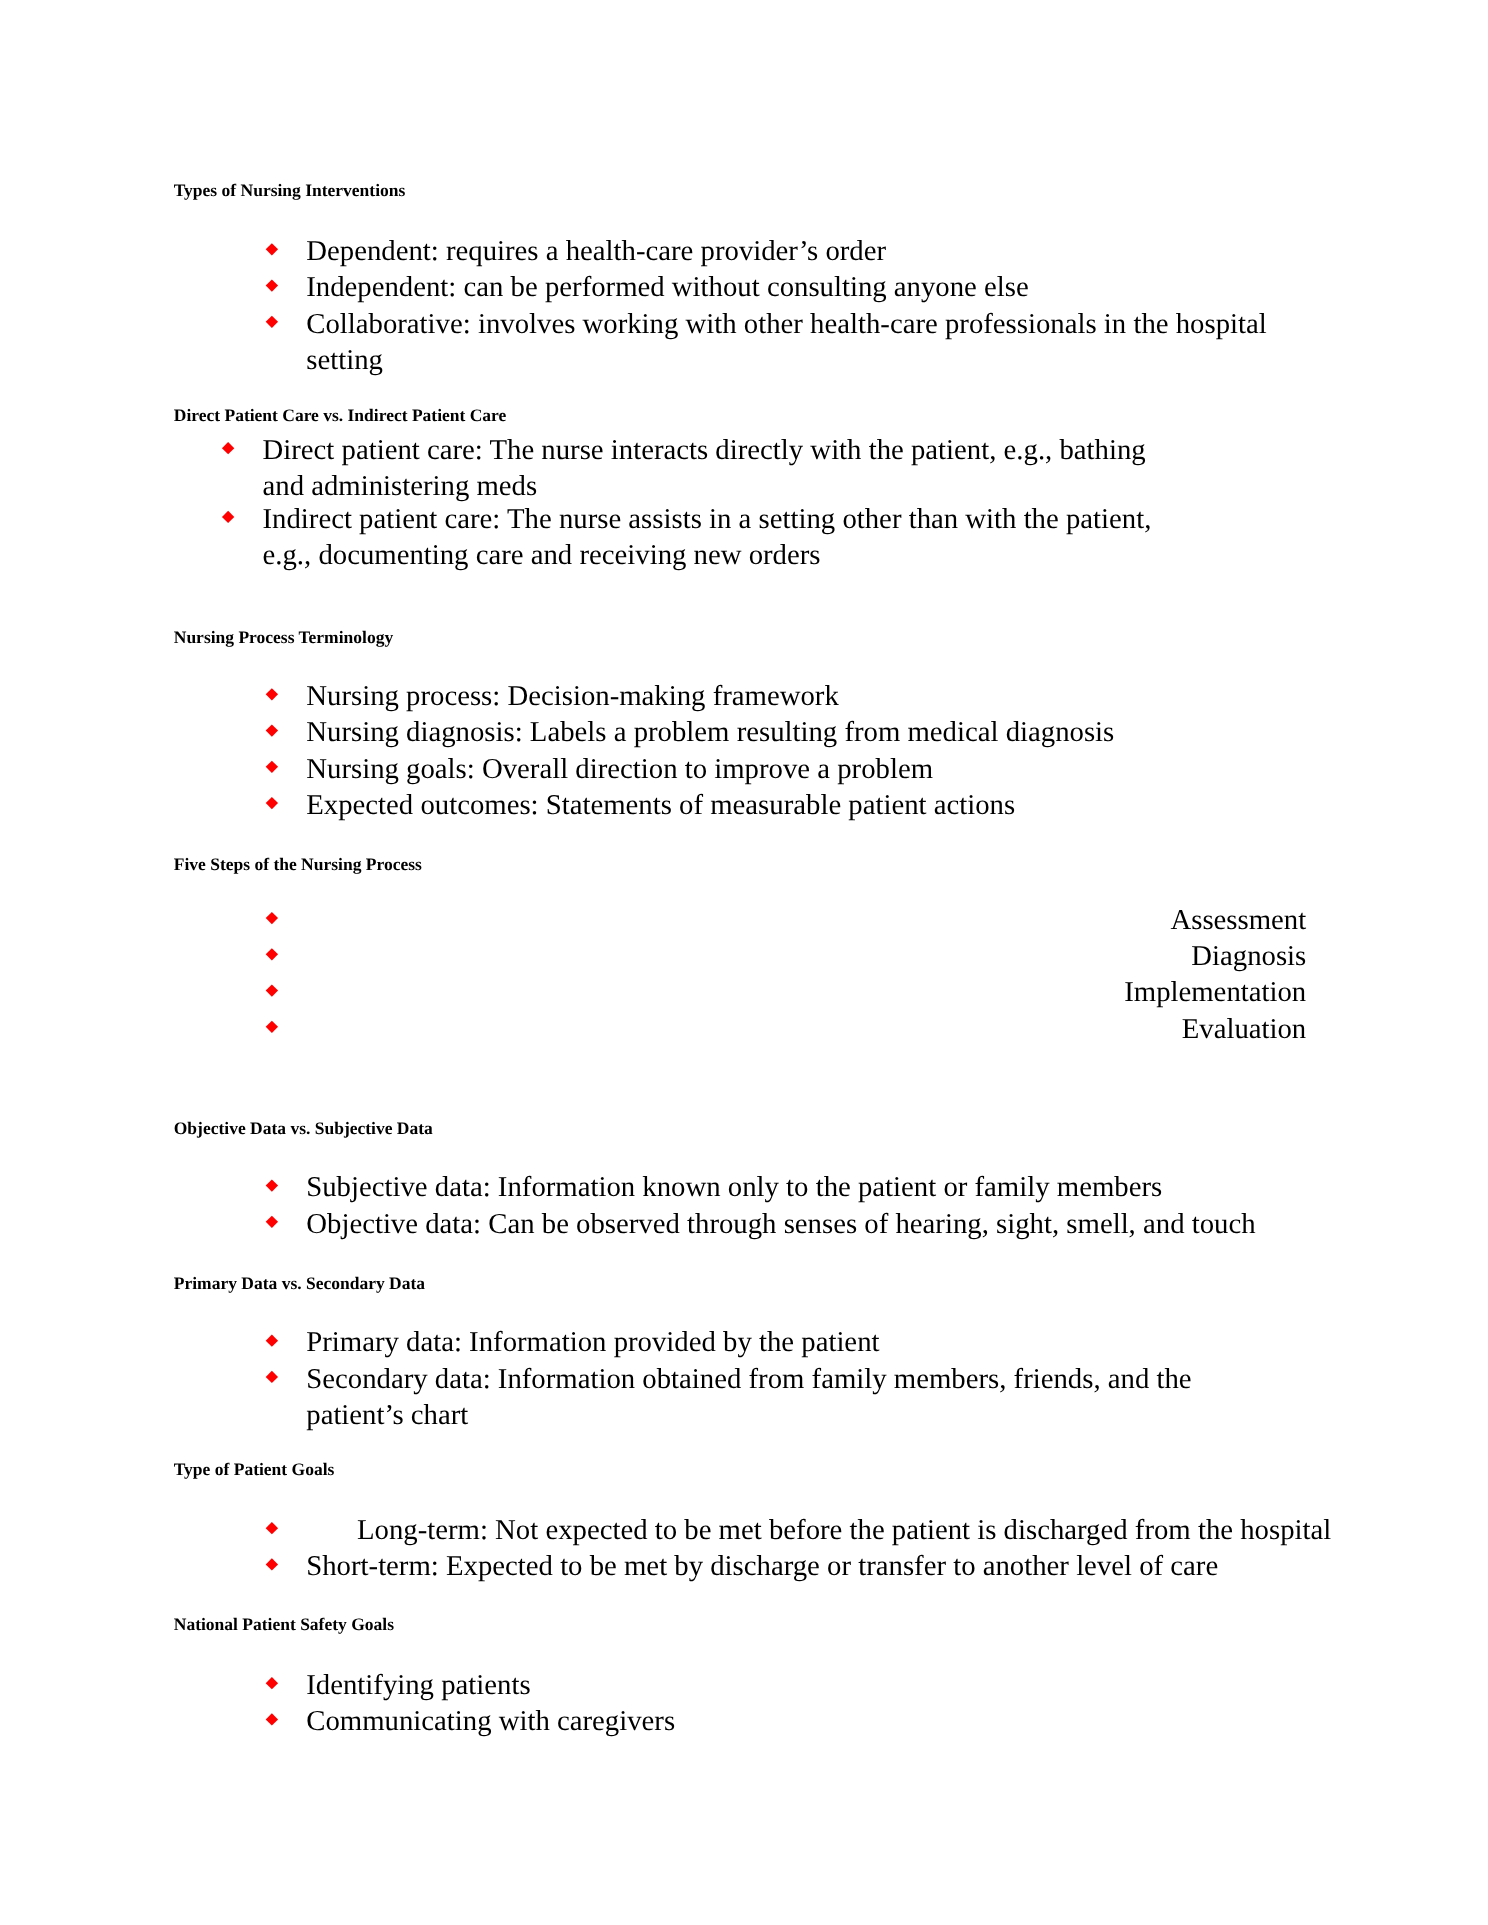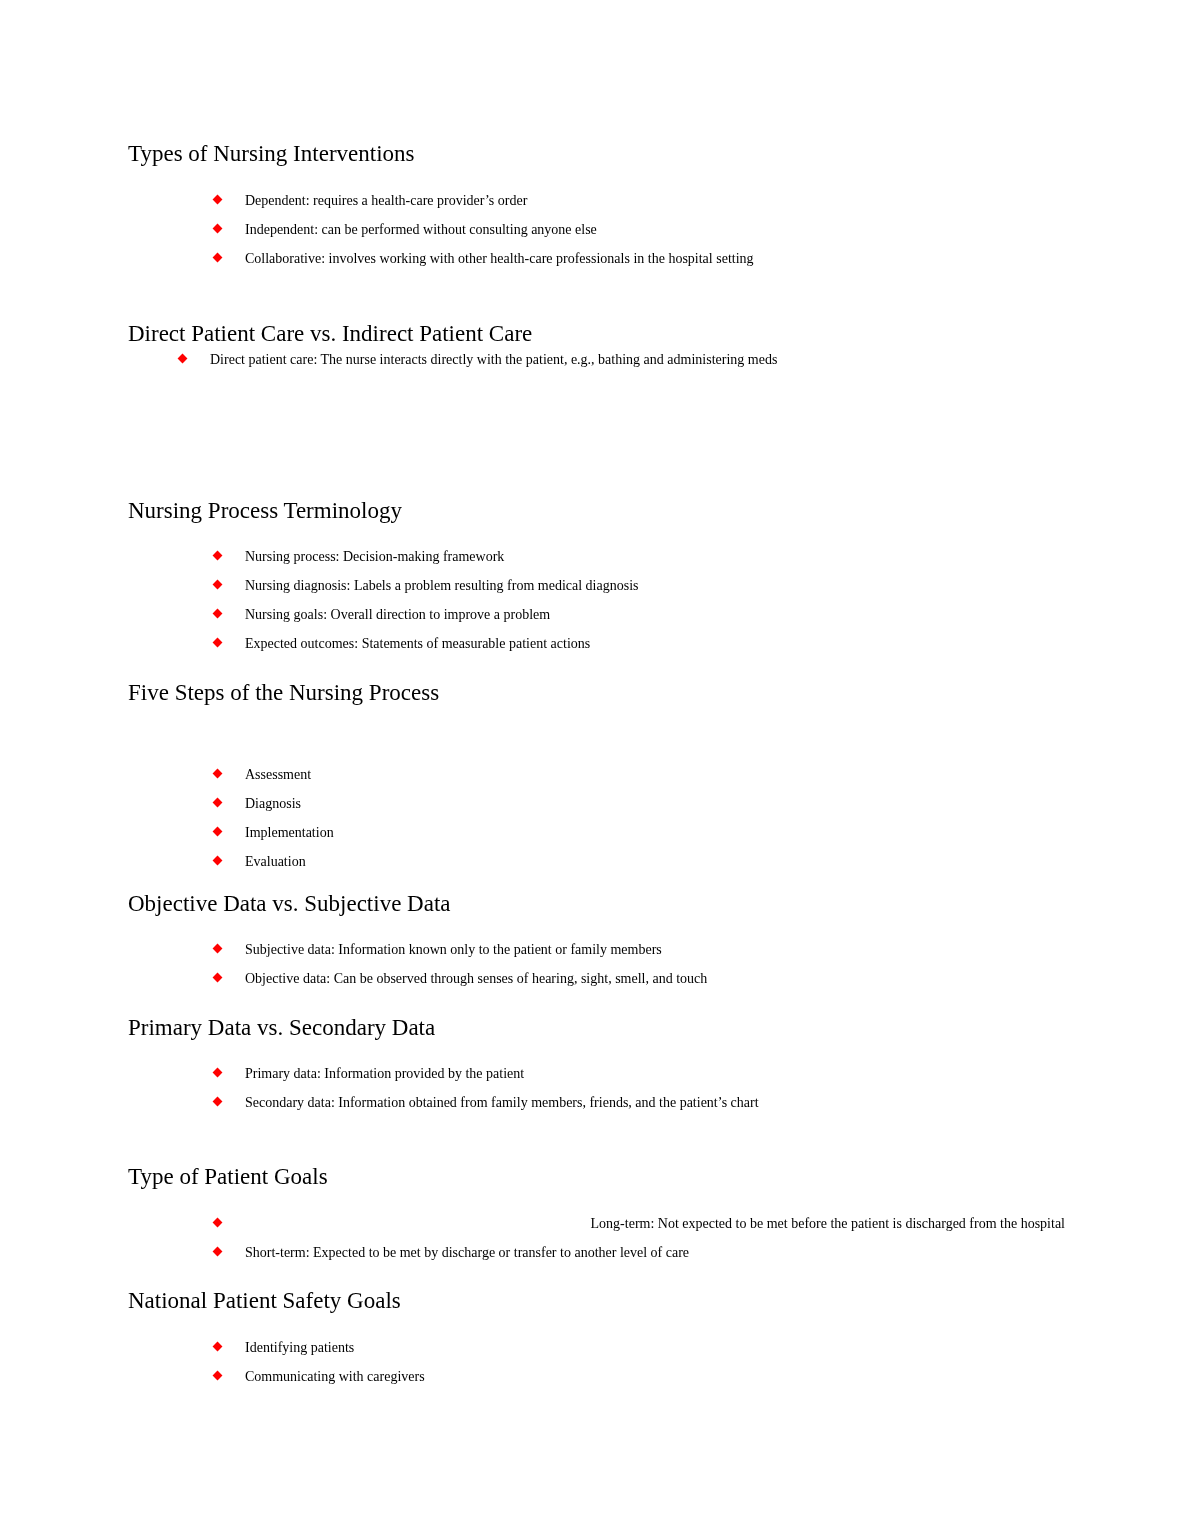--- a/index.html
+++ b/index.html
@@ -1,21 +1,21 @@
 <!DOCTYPE html>
 <html><head>
 <meta charset="utf-8">
 <style>
   html, body { margin: 0; padding: 0; background: #ffffff; }
   body { width: 1190px; height: 1540px; position: relative; overflow: hidden;
          font-family: "Liberation Serif", serif; color: #000; }
   .page { position: absolute; left: 0; top: 0; width: 1190px; height: 1540px; }
-  .heading { position: absolute; left: 128px; font-weight: normal; font-size: 23px; line-height: 26px; white-space: nowrap; }
+  .heading { position: absolute; left: 139px; font-weight: bold; font-size: 14px; line-height: 26px; white-space: nowrap; }
   .list { position: absolute; margin: 0; padding: 0; list-style: none; }
-  .list li { position: relative; font-size: 14px; line-height: 29px; }
+  .list li { position: relative; font-size: 23px; line-height: 29px; }
   .list li .txt { display: block; }
   .bullet { position: absolute; top: 10px; width: 7px; height: 7px; background: #ff0000; transform: rotate(45deg); }
   .l1 { left: 245px; width: 800px; }
   .l1 .bullet { left: -31px; }
   .l2 { left: 210px; width: 790px; }
   .l2 .bullet { left: -31px; }
 </style>
 </head>
 <body>
 
@@ -36,20 +36,24 @@
         <span class="txt">Collaborative: involves working with other health-care professionals in the hospital setting</span>
       </li>
   </ul>
 
   <div class="heading" style="top:321px;">Direct Patient Care vs. Indirect Patient Care</div>
   <ul class="list l2" style="top:345px; width:740px;">
     <li>
         <span class="bullet"></span>
         <span class="txt">Direct patient care: The nurse interacts directly with the patient, e.g., bathing and administering meds</span>
       </li>
+    <li style="margin-top:-3px;">
+        <span class="bullet"></span>
+        <span class="txt">Indirect patient care: The nurse assists in a setting other than with the patient, e.g., documenting care and receiving new orders</span>
+      </li>
   </ul>
 
   <div class="heading" style="top:498px;text-align:right;">Nursing Process Terminology</div>
   <ul class="list l1" style="top:542px;">
     <li>
         <span class="bullet"></span>
         <span class="txt">Nursing process: Decision-making framework</span>
       </li>
     <li>
         <span class="bullet"></span>
@@ -59,21 +63,21 @@
         <span class="bullet"></span>
         <span class="txt">Nursing goals: Overall direction to improve a problem</span>
       </li>
     <li>
         <span class="bullet"></span>
         <span class="txt">Expected outcomes: Statements of measurable patient actions</span>
       </li>
   </ul>
 
   <div class="heading" style="top:680px;">Five Steps of the Nursing Process</div>
-  <ul class="list l1" style="top:760px;">
+  <ul class="list l1" style="top:721px;text-align:right;">
     <li>
         <span class="bullet"></span>
         <span class="txt">Assessment</span>
       </li>
     <li>
         <span class="bullet"></span>
         <span class="txt">Diagnosis</span>
       </li>
     <li>
         <span class="bullet"></span>

